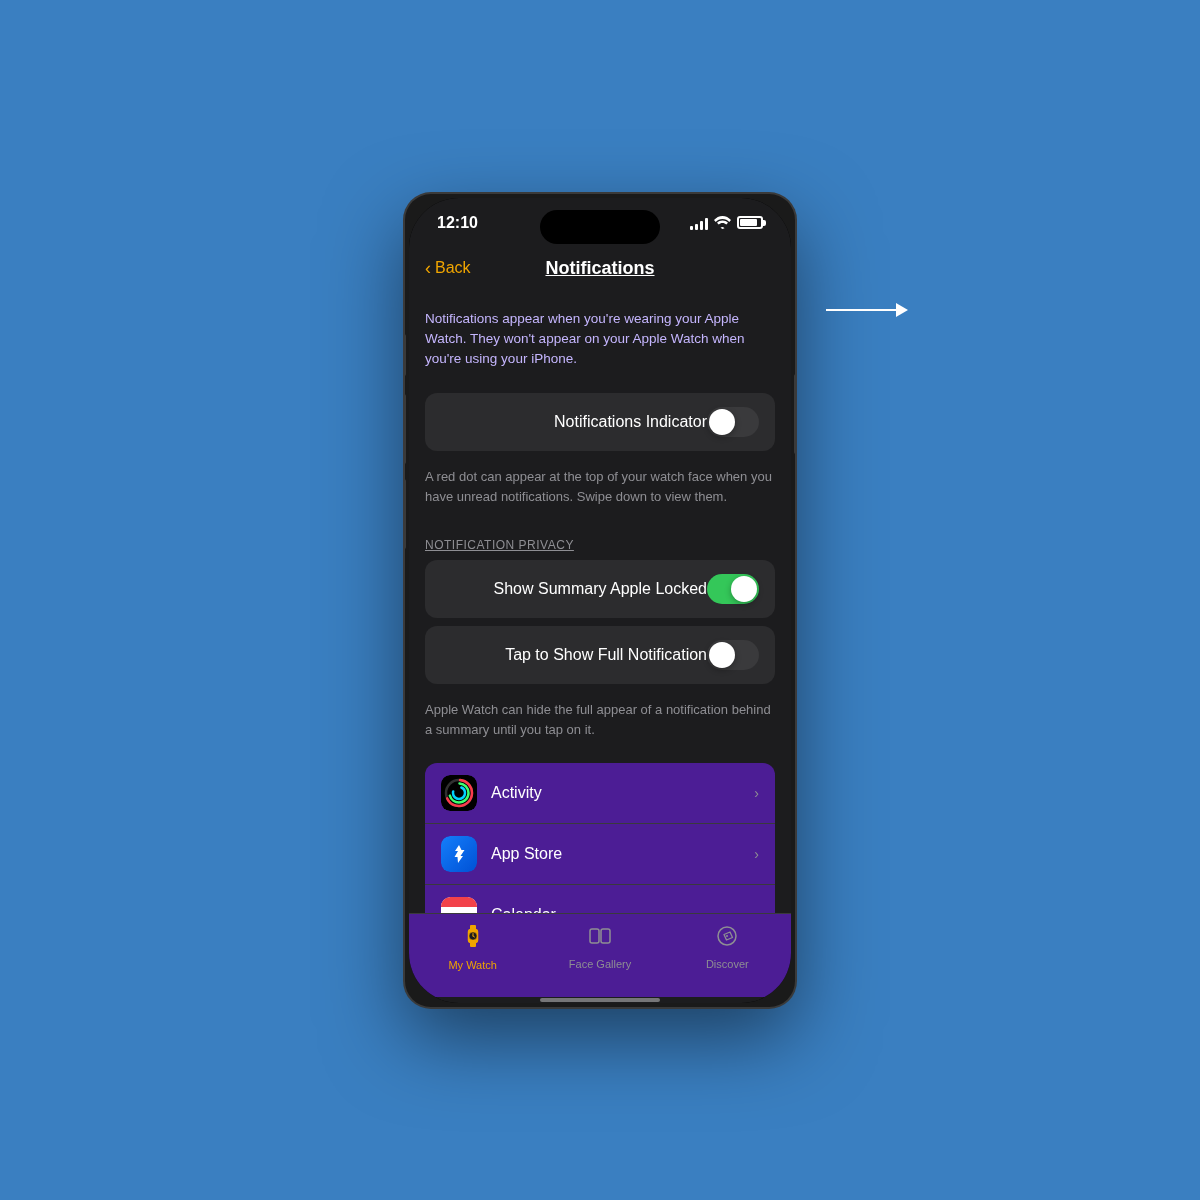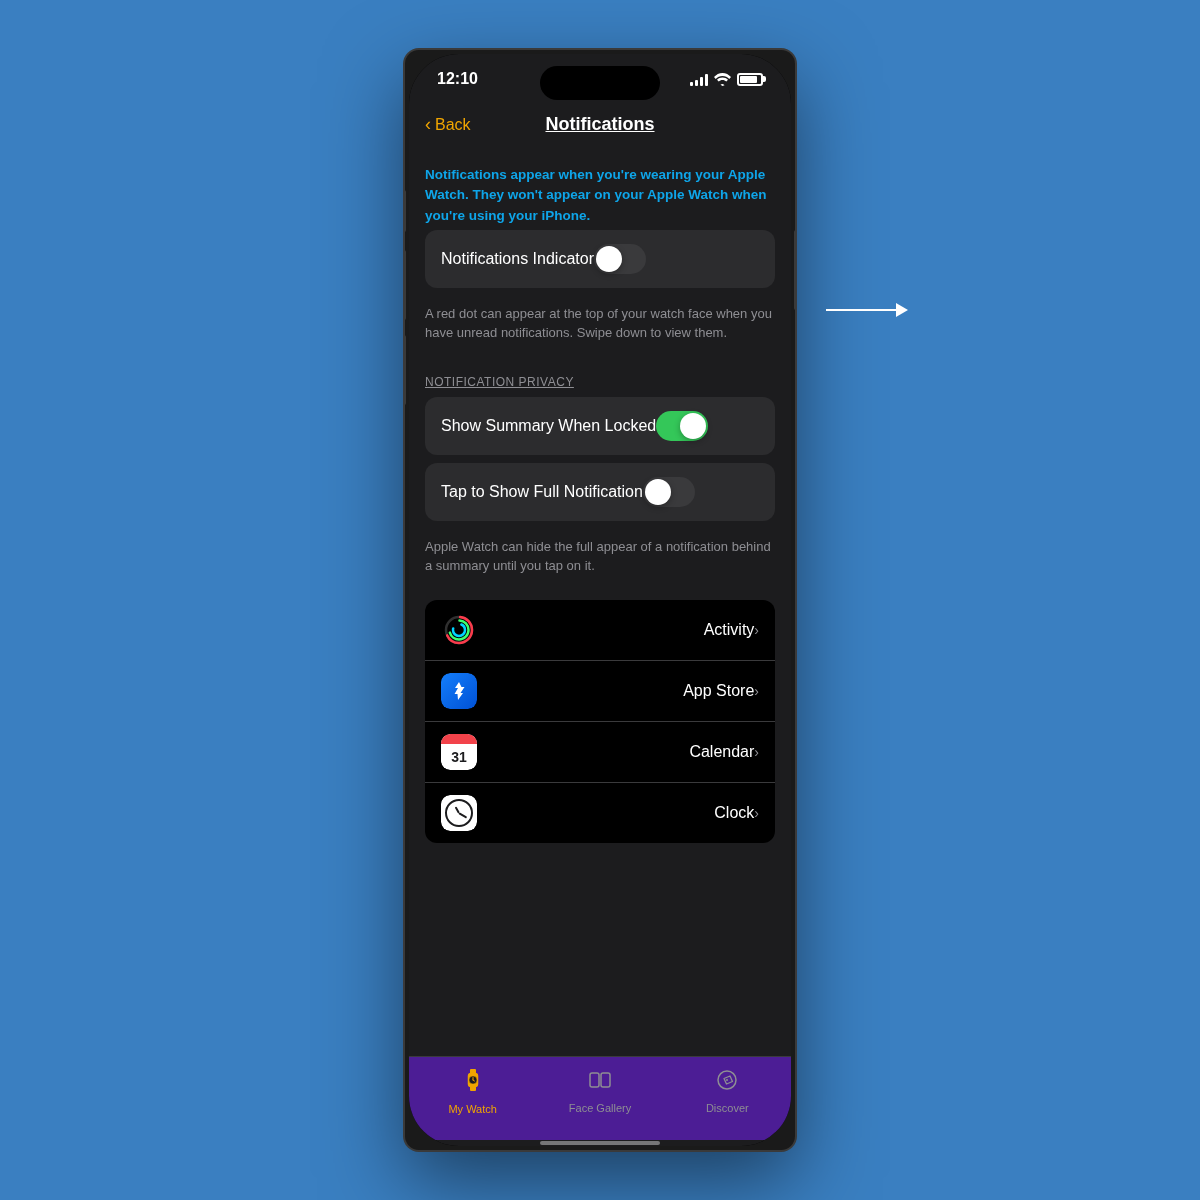--- a/index.html
+++ b/index.html
@@ -7,23 +7,23 @@
       width: 1200px;
       height: 1200px;
       background-color: #3a7fc1;
       display: flex;
       align-items: center;
       justify-content: center;
       font-family: -apple-system, 'SF Pro Display', 'Helvetica Neue', Arial, sans-serif;
     }
     .phone-outer {
       width: 390px;
-      height: 1100px;
+      height: 813px;
       background: #1a1a1a;
-      border-radius: 14px;
+      border-radius: 26px;
       position: relative;
       box-shadow: 0 0 0 2px #3a3a3a, 0 30px 80px rgba(0,0,0,0.5);
       overflow: hidden;
     }
     .phone-inner {
       position: absolute;
       top: 4px; left: 4px; right: 4px; bottom: 4px;
       background: #000;
       border-radius: 50px;
       overflow: hidden;
@@ -175,36 +175,35 @@
     .content {
       flex: 1;
       background: #1c1c1e;
       overflow-y: auto;
       overflow-x: hidden;
     }
     .content::-webkit-scrollbar { display: none; }
 
     
     .description-text {
-      color: #0ea5e9;
+      color: #c4b5fd;
       font-size: 13.5px;
       line-height: 1.5;
-      padding: 16px 16px 4px;
-      font-weight: bold;
+      padding: 16px 16px 24px;
     }
 
     
     .toggle-row {
       background: #2c2c2e;
       border-radius: 12px;
       margin: 0 16px 8px;
       padding: 14px 16px;
       display: flex;
       align-items: center;
-      justify-content: flex-start;
+      justify-content: flex-end;
     }
     .toggle-label {
       color: #fff;
       font-size: 16px;
       font-weight: 400;
     }
     .toggle-switch {
       width: 52px;
       height: 30px;
       border-radius: 15px;
@@ -249,25 +248,24 @@
     
     .sub-description {
       color: #8e8e93;
       font-size: 13px;
       line-height: 1.5;
       padding: 8px 16px 16px;
     }
 
     
     .app-list {
-      background: #000000;
+      background: #4c1d95;
       border-radius: 12px;
       margin: 8px 16px;
       overflow: hidden;
-      text-align: right;
     }
     .app-row {
       display: flex;
       align-items: center;
       padding: 12px 16px;
       border-bottom: 0.5px solid #3a3a3c;
       cursor: pointer;
     }
     .app-row:last-child {
       border-bottom: none;
@@ -493,21 +491,21 @@
               <div class="toggle-knob"></div>
             </div>
           </div>
         </div>
 
         <div class="sub-description">A red dot can appear at the top of your watch face when you have unread notifications. Swipe down to view them.</div>
 
         <div class="section-label">NOTIFICATION PRIVACY</div>
 
         <div class="toggle-row">
-          <span class="toggle-label">Show Summary When Locked</span>
+          <span class="toggle-label">Show Summary Apple Locked</span>
           <div class="toggle-switch on">
             <div class="toggle-knob"></div>
           </div>
         </div>
 
 
         <div class="toggle-row">
           <span class="toggle-label">Tap to Show Full Notification</span>
           <div class="toggle-switch off">
             <div class="toggle-knob"></div>

